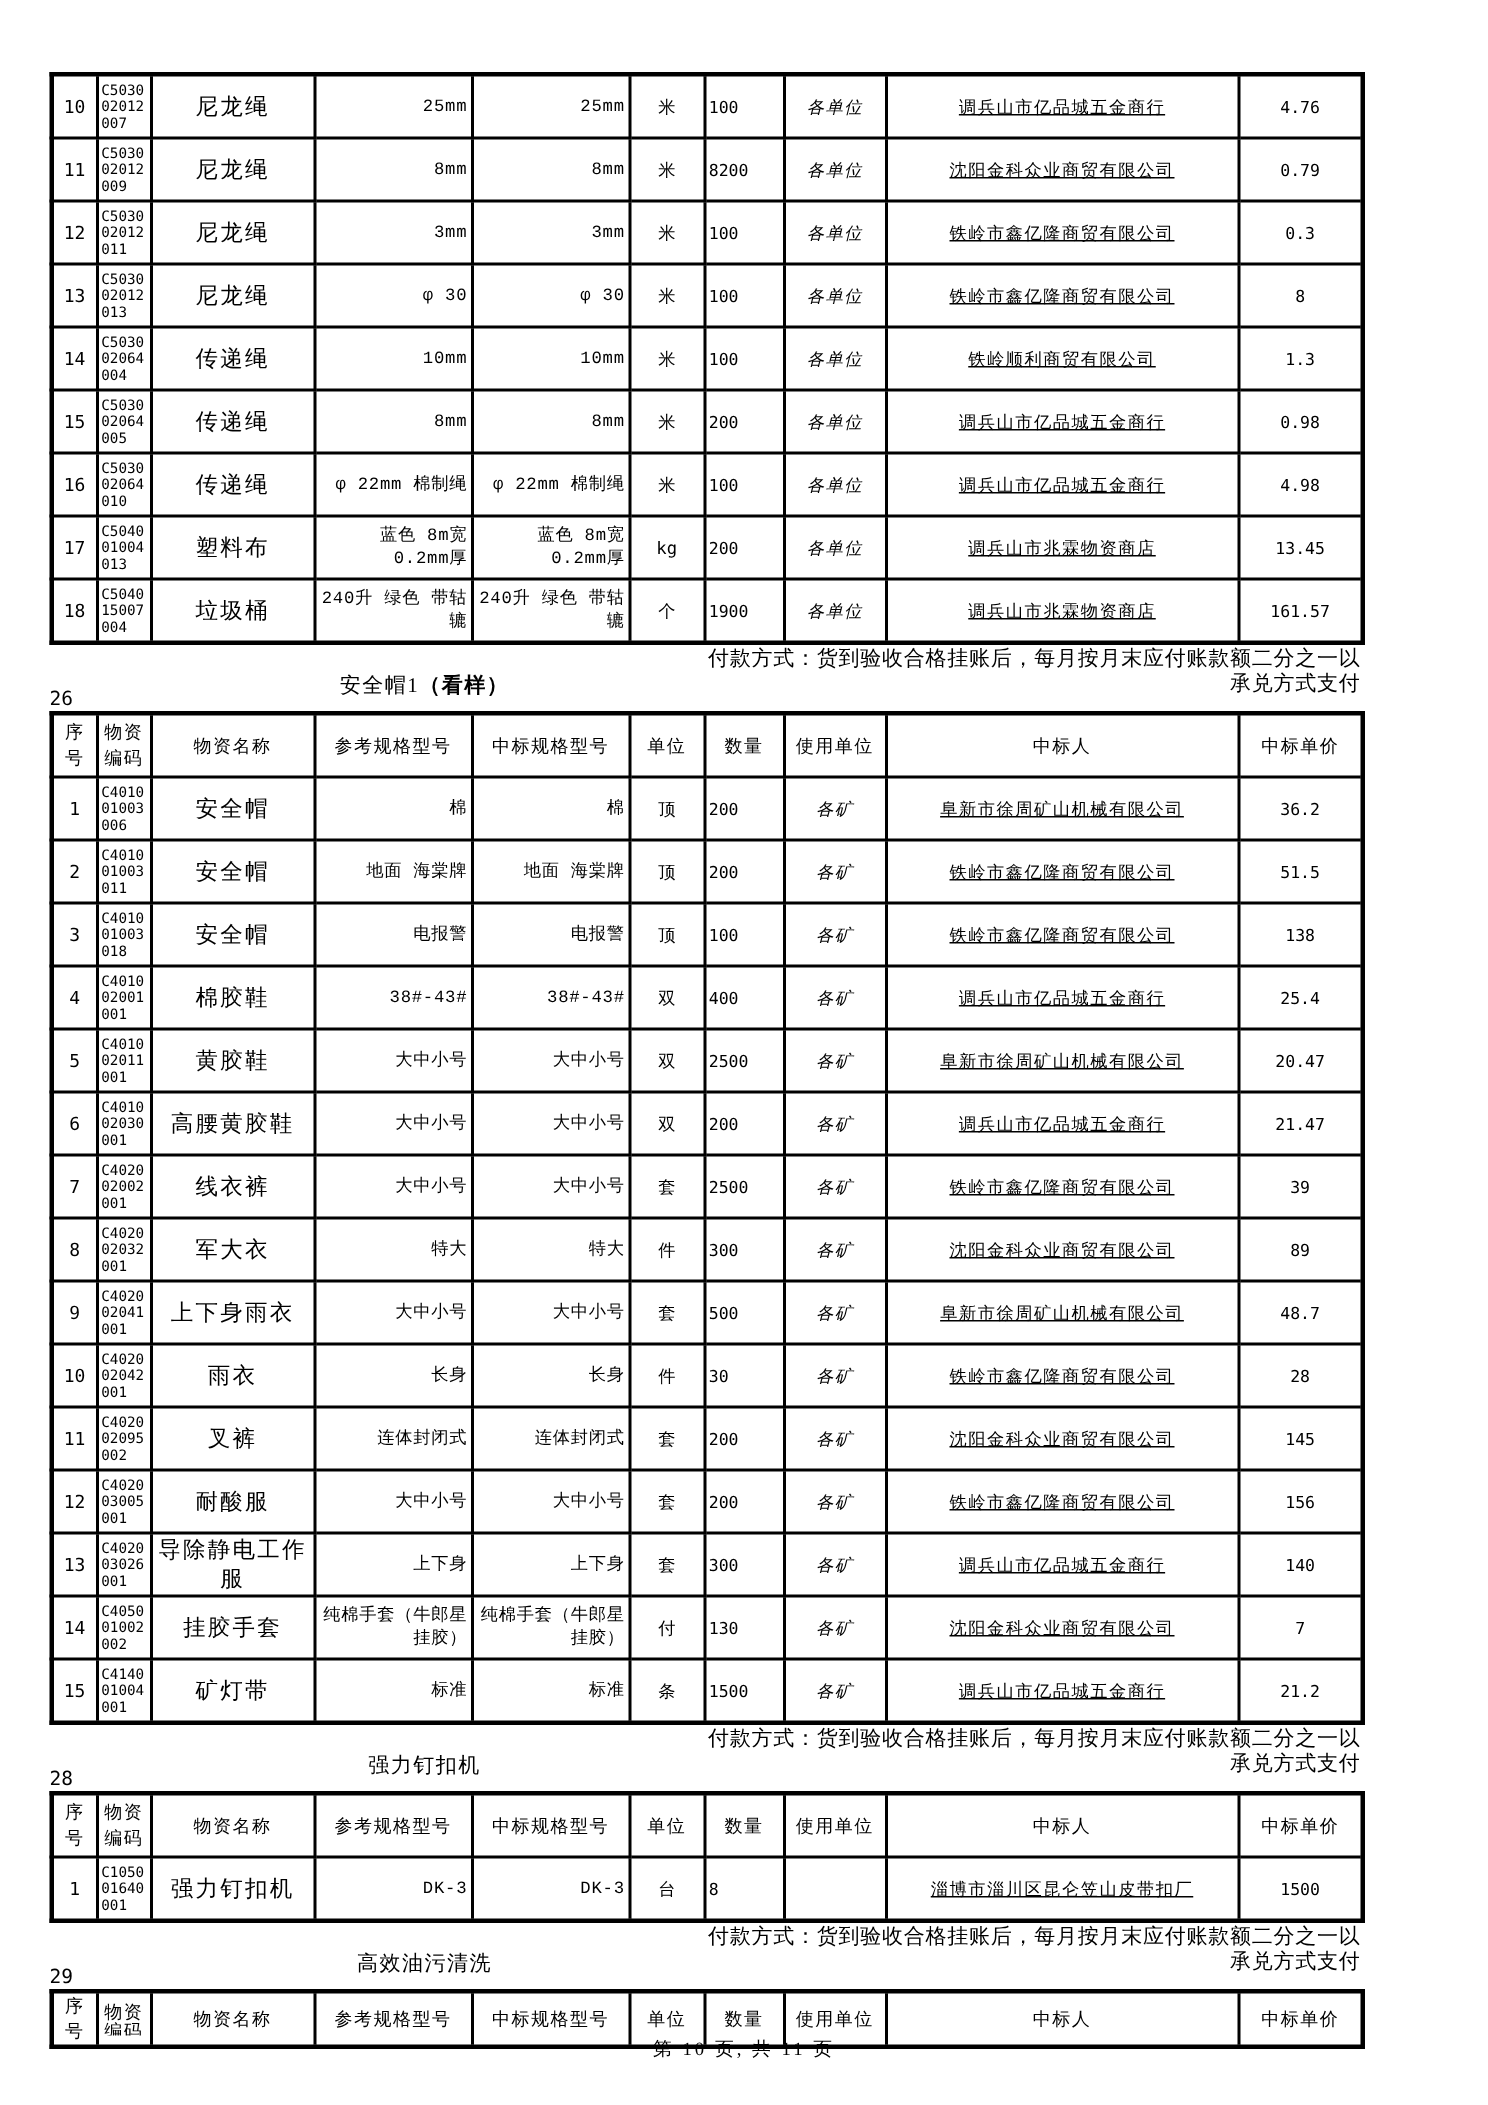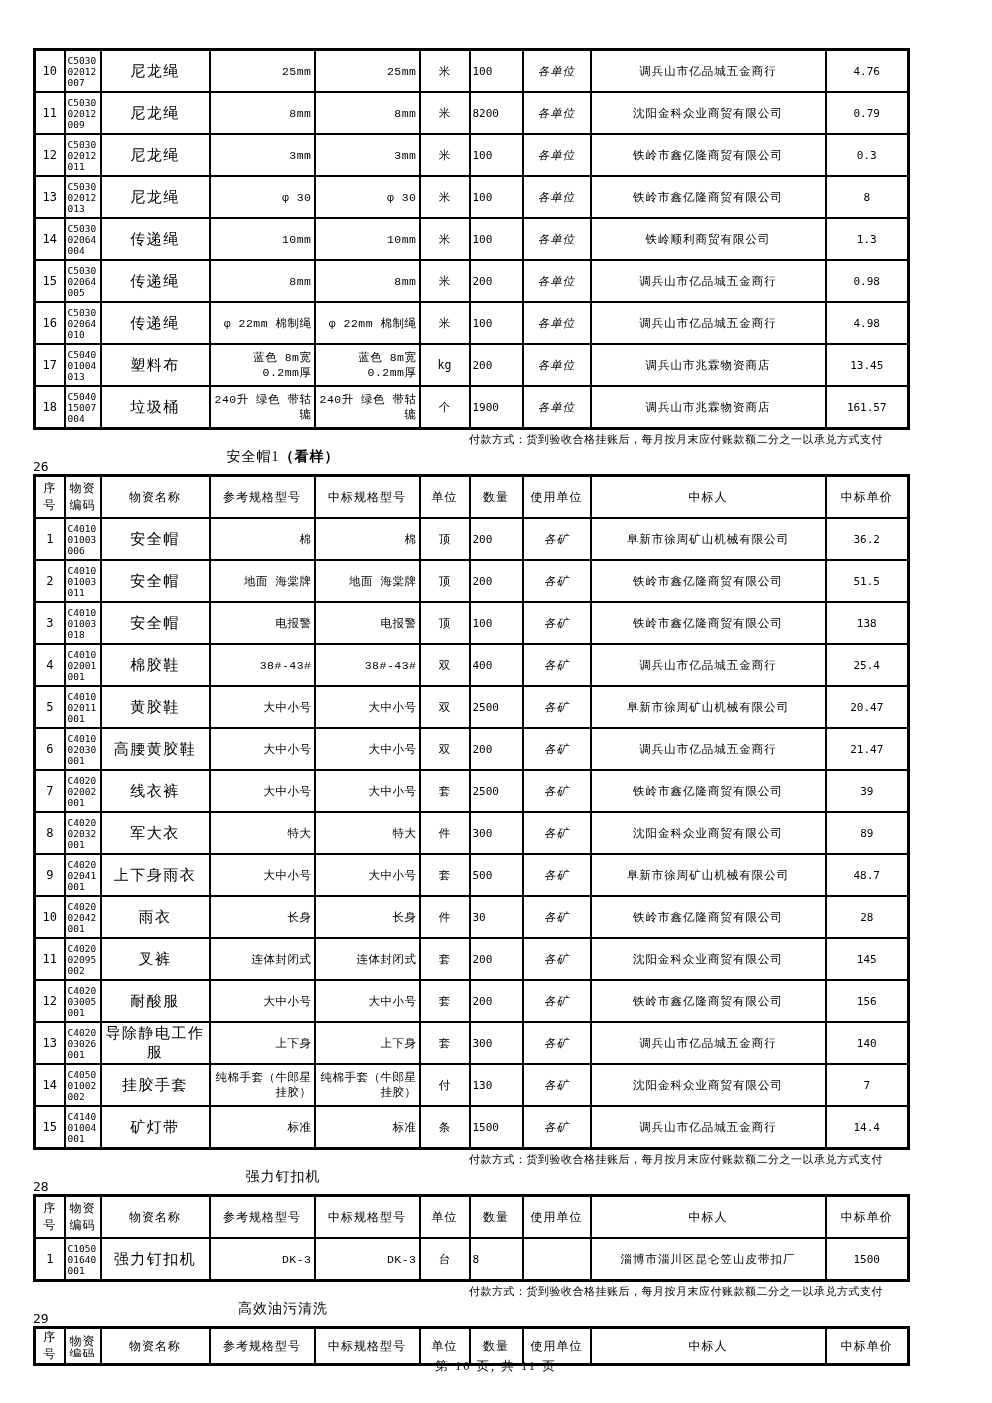--- a/index.html
+++ b/index.html
@@ -13,31 +13,31 @@
   .grid td{height:40px;}
 
   
   .c-no{text-align:center;font-size:12px;font-family:"DejaVu Sans Mono",monospace;}
   .c-code{font-size:9.5px;line-height:11px;font-family:"DejaVu Sans Mono",monospace;white-space:pre-line;padding:0 1px;text-align:left;}
   .c-name{font-size:15px;text-align:center;letter-spacing:1.5px;}
   .c-spec{font-size:11.5px;text-align:right;font-family:Liberation Mono, monospace;letter-spacing:0.5px;line-height:15px;}
   .c-unit{text-align:center;font-size:11.5px;font-family:"DejaVu Sans Mono",monospace;}
   .c-qty{font-size:11px;font-family:"DejaVu Sans Mono",monospace;padding-right:1px;}
   .c-user{text-align:center;font-size:11.5px;letter-spacing:1px;font-style:italic;}
-  .c-winner{text-align:center;font-size:11.5px;letter-spacing:1px;}
+  .c-winner{text-align:center;font-size:11.5px;letter-spacing:1px;text-decoration:underline;}
   .c-price{text-align:center;font-size:11px;font-family:"DejaVu Sans Mono",monospace;}
 
   .code-label{margin:0 auto;}
 
   
   .strip{position:relative;height:44px;}
   .sec-no{position:absolute;left:0px;bottom:0px;font-size:13px;font-family:"DejaVu Sans Mono",monospace;}
   .sec-title{position:absolute;left:0;bottom:8px;width:500px;text-align:center;font-size:14px;letter-spacing:1px;}
   .sec-title .bold{font-weight:bold;}
-  .payment{position:absolute;left:436px;right:0;top:1px;text-align:left;font-size:11px;line-height:17px;letter-spacing:0.5px;}
+  .payment{position:absolute;left:436px;right:0;top:1px;text-align:right;font-size:14px;line-height:17px;letter-spacing:0.5px;}
 
   
   .clipped th{height:28px;}
   .clipped .code-label{height:22px;line-height:13px;overflow:hidden;}
 
   .footer{position:absolute;left:0;right:0;top:1358px;text-align:center;font-size:12.5px;letter-spacing:2px;}
 </style>
 </head>
 <body>
 
@@ -424,21 +424,21 @@
             <td class="c-code">C4140
 01004
 001</td>
             <td class="c-name">矿灯带</td>
             <td class="c-spec">标准</td>
             <td class="c-spec">标准</td>
             <td class="c-unit">条</td>
             <td class="c-qty">1500</td>
             <td class="c-user">各矿</td>
             <td class="c-winner">调兵山市亿品城五金商行</td>
-            <td class="c-price">14.4</td>
+            <td class="c-price">21.2</td>
           </tr>
         </tbody>
     </table>
 
     <div class="strip">
       <div class="sec-no">28</div>
       <div class="sec-title"><span>强力钉扣机</span><span class="bold"></span></div>
       <div class="payment">付款方式：货到验收合格挂账后，每月按月末应付账款额二分之一以承兑方式支付</div>
     </div>
 

